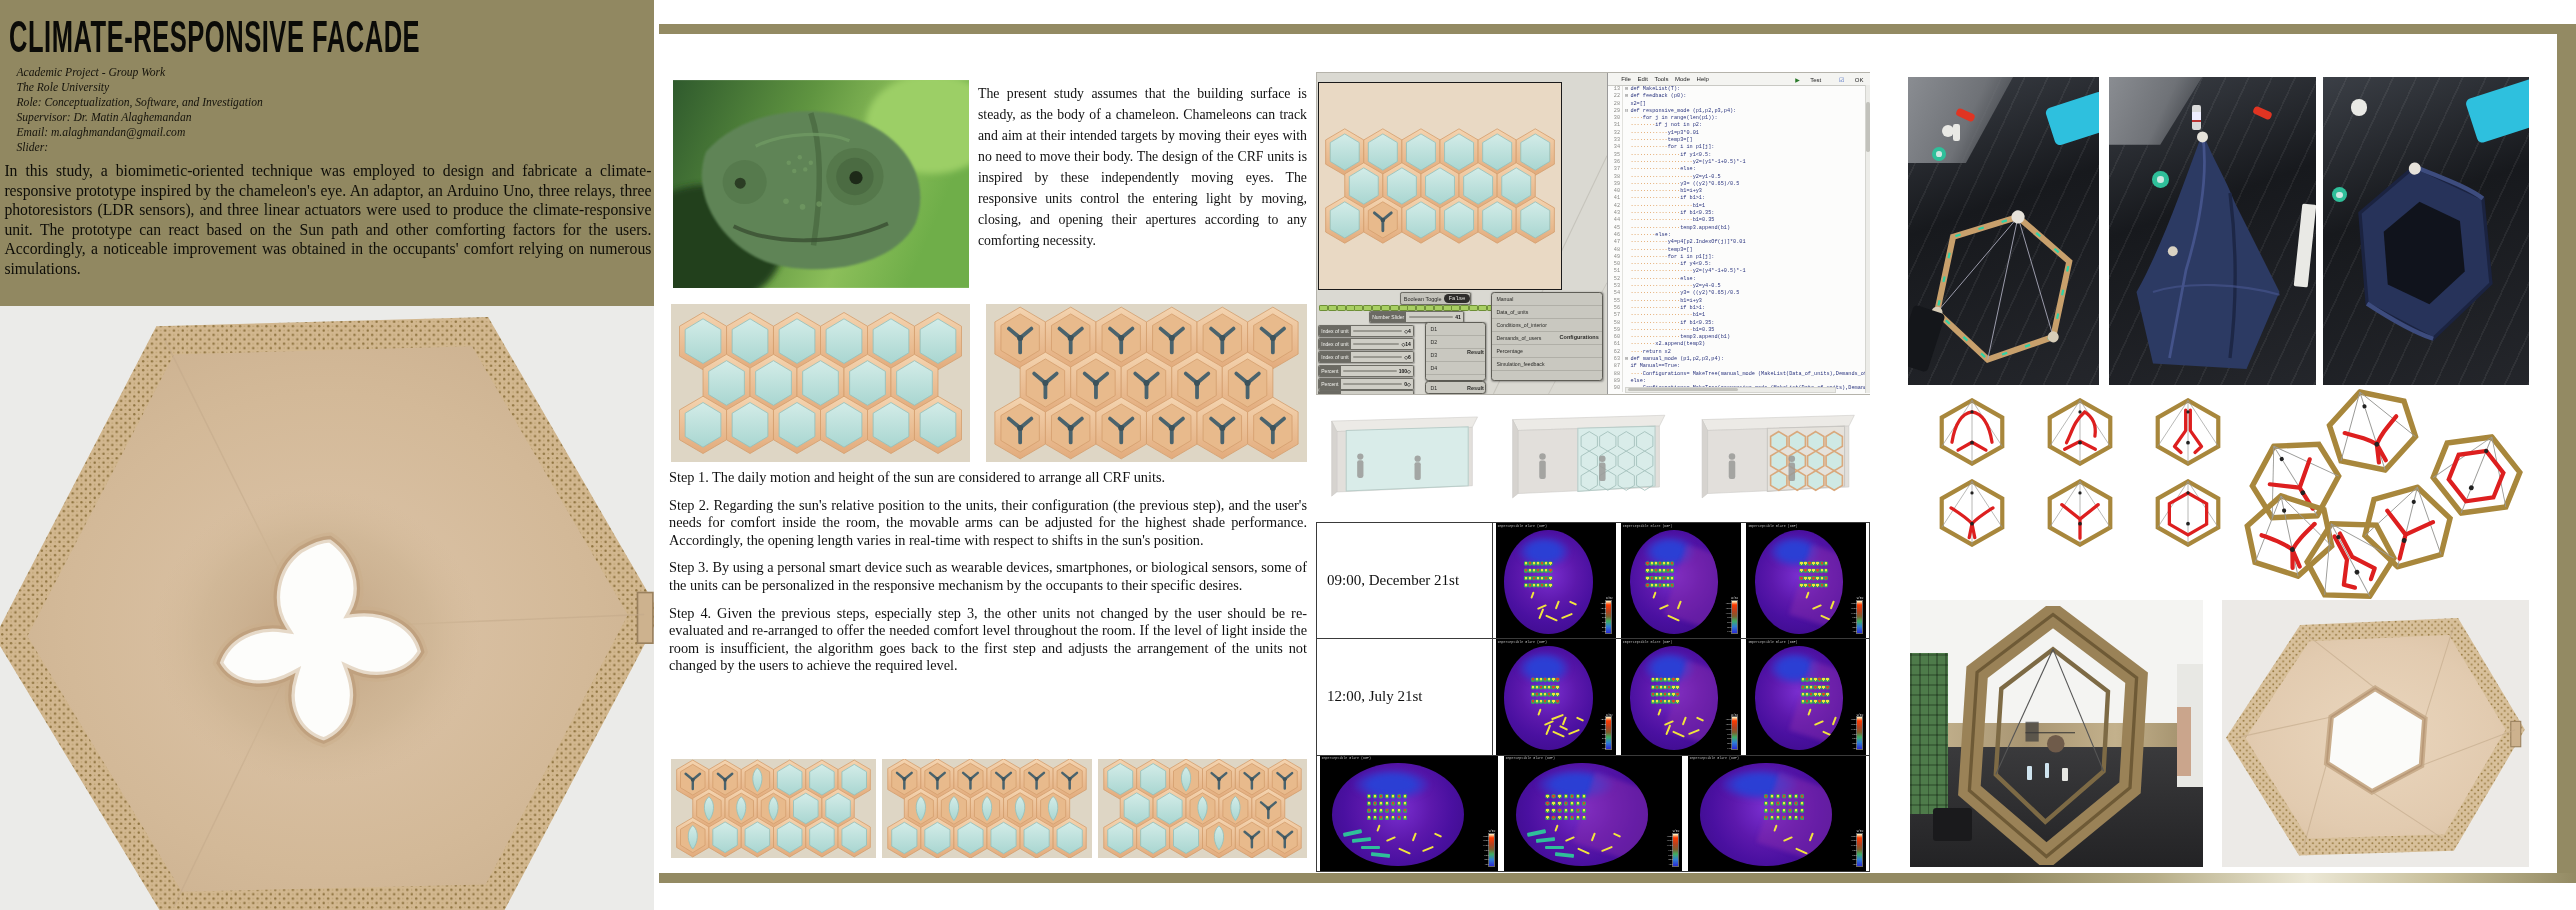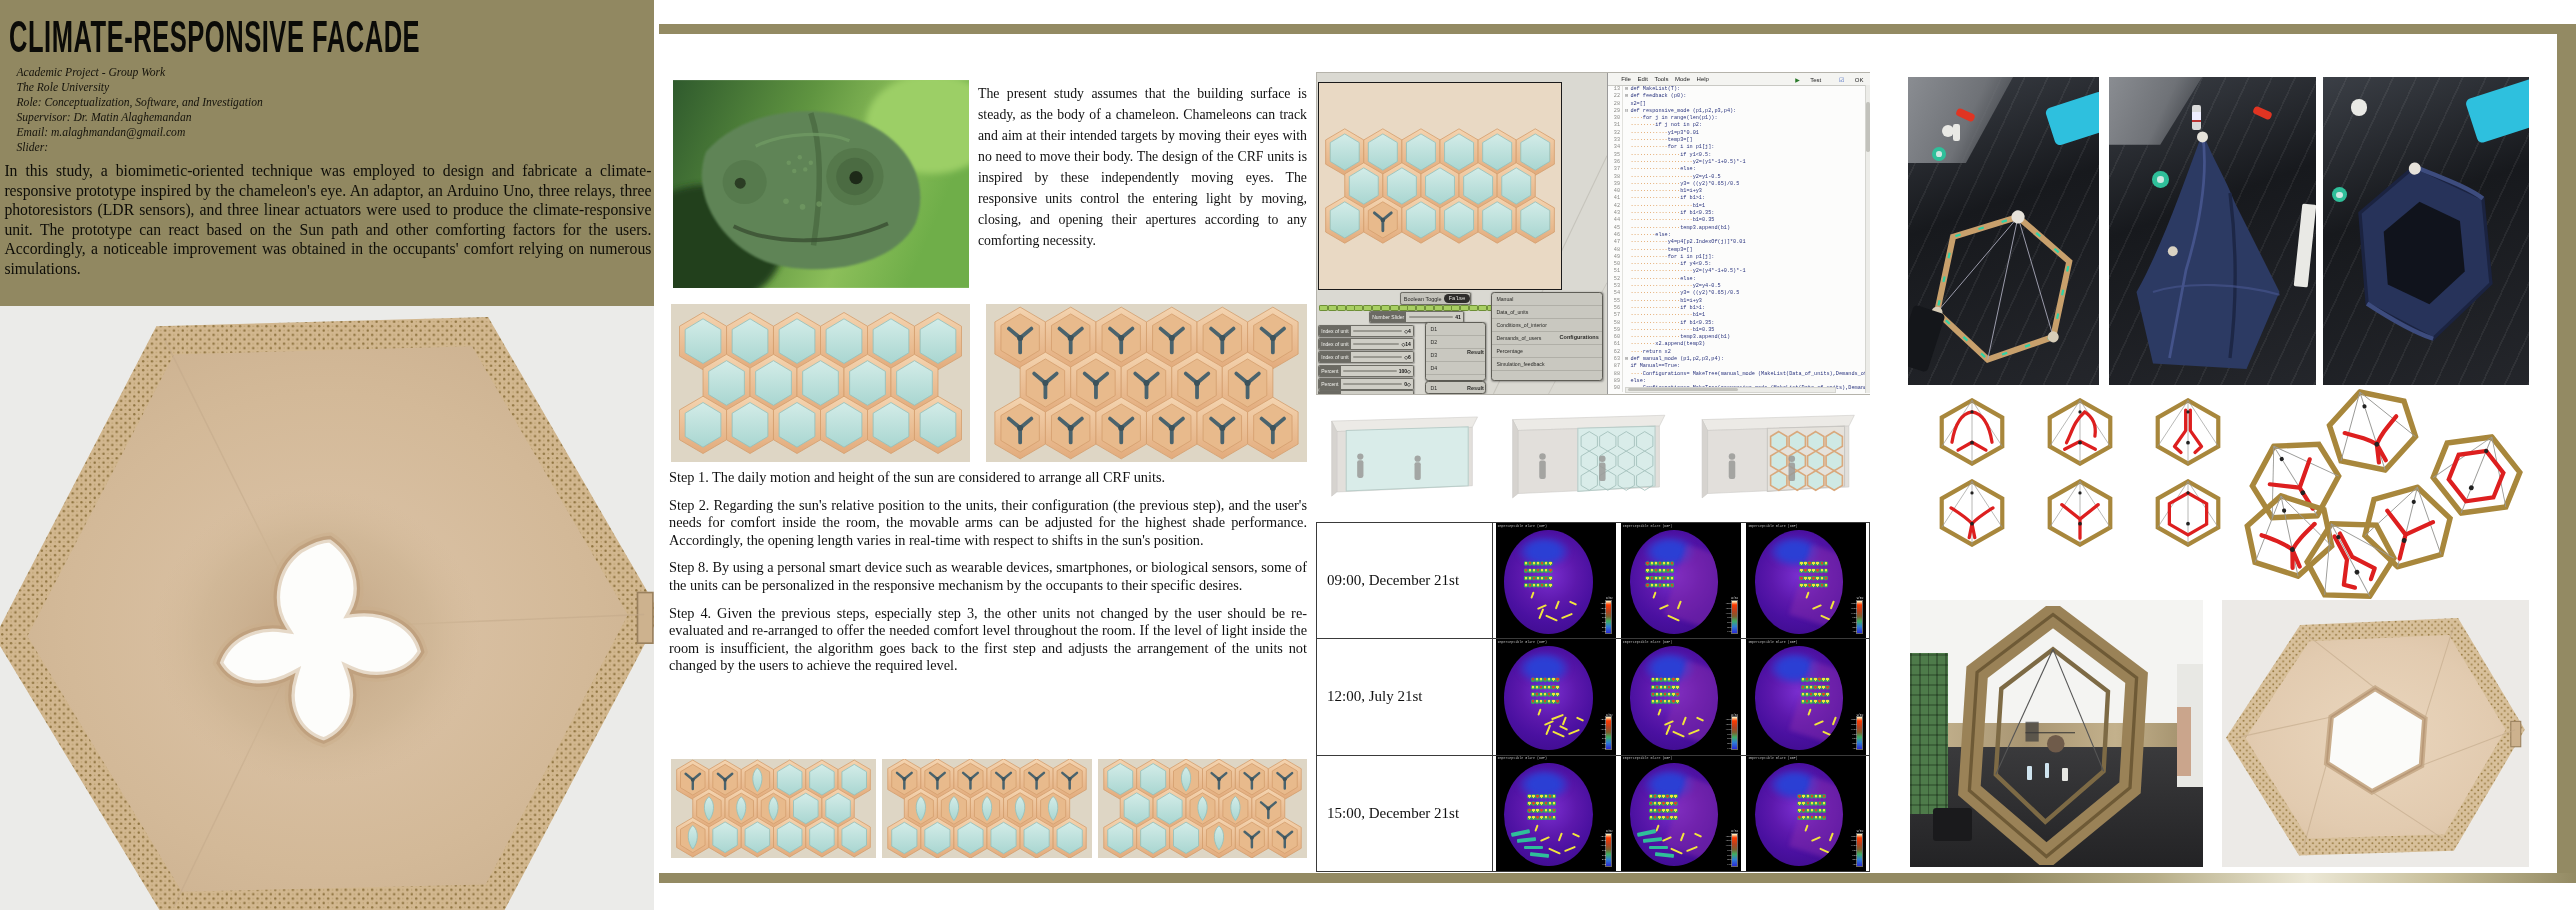--- a/index.html
+++ b/index.html
@@ -384,21 +384,21 @@
         <line x1="521.0275590551181" y1="225.26689763779527" x2="500.6" y2="208.2" stroke="#4a636d" stroke-width="6.9" stroke-linecap="round"></line>
         <line x1="521.0275590551181" y1="225.26689763779527" x2="541.4" y2="208.2" stroke="#4a636d" stroke-width="6.9" stroke-linecap="round"></line>
         <line x1="521.0275590551181" y1="225.26689763779527" x2="521.0" y2="251.4" stroke="#4a636d" stroke-width="6.9" stroke-linecap="round"></line>
         <circle cx="521.0275590551181" cy="225.26689763779527" r="5.5" fill="#3c525b"></circle>
       </svg></div>
 
   <div class="abs system">
     <div id="steps">
         <p> Step 1. The daily motion and height of the sun are considered to arrange all CRF units.</p>
         <p> Step 2. Regarding the sun's relative position to the units, their configuration (the previous step), and the user's needs for comfort inside the room, the movable arms can be adjusted for the highest shade performance. Accordingly, the opening length varies in real-time with respect to shifts in the sun's position.</p>
-        <p> Step 8. By using a personal smart device such as wearable devices, smartphones, or biological sensors, some of the units can be personalized in the responsive mechanism by the occupants to their specific desires.</p>
+        <p> Step 3. By using a personal smart device such as wearable devices, smartphones, or biological sensors, some of the units can be personalized in the responsive mechanism by the occupants to their specific desires.</p>
         <p> Step 4. Given the previous steps, especially step 3, the other units not changed by the user should be re-evaluated and re-arranged to offer the needed comfort level throughout the room. If the level of light inside the room is insufficient, the algorithm goes back to the first step and adjusts the arrangement of the units not changed by the users to achieve the required level.</p>
       </div>
   </div>
 
   <div class="abs facade-render rb1"><svg width="205" height="99" viewBox="0 0 373 180">
         <defs>
           <linearGradient id="tgbottom1" x1="0" y1="0" x2="0" y2="1">
             <stop offset="0" stop-color="#f4d4b0"></stop>
             <stop offset="1" stop-color="#e2ab7c"></stop>
           </linearGradient>
@@ -1178,21 +1178,20 @@
 1500
 1200
 900
 600
 300
 100</div>
           </div>
         </div>
       </div>
       <div class="simrow">
-        <div class="simlabel">15:00, December 21st</div>
         <div class="simcells">
           <div class="fisheye">
             <div class="fcap">Imperceptible Glare (DGP)</div>
             <div class="fcirc">
               <div class="fceil"></div>
               <div class="tile" style="left: 26%; top: 30%; background: radial-gradient(circle at 50% 45%, rgb(242, 229, 60) 0px, rgb(242, 229, 60) 34%, rgb(54, 163, 95) 42%);"></div>
               <div class="tile" style="left: 30.6%; top: 30%; background: radial-gradient(circle at 50% 45%, rgb(242, 229, 60) 0px, rgb(242, 229, 60) 34%, rgb(54, 163, 95) 42%);"></div>
               <div class="tile" style="left: 35.2%; top: 30%; background: radial-gradient(circle at 50% 45%, rgb(216, 69, 42) 0px, rgb(216, 69, 42) 34%, rgb(54, 163, 95) 42%);"></div>
               <div class="tile" style="left: 39.8%; top: 30%; background: radial-gradient(circle at 50% 45%, rgb(242, 229, 60) 0px, rgb(242, 229, 60) 34%, rgb(54, 163, 95) 42%);"></div>
               <div class="tile" style="left: 44.4%; top: 30%; background: radial-gradient(circle at 50% 45%, rgb(242, 229, 60) 0px, rgb(242, 229, 60) 34%, rgb(54, 163, 95) 42%);"></div>

